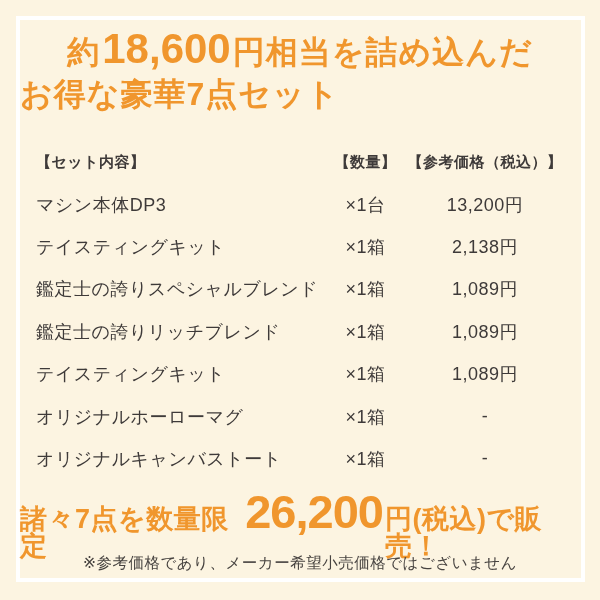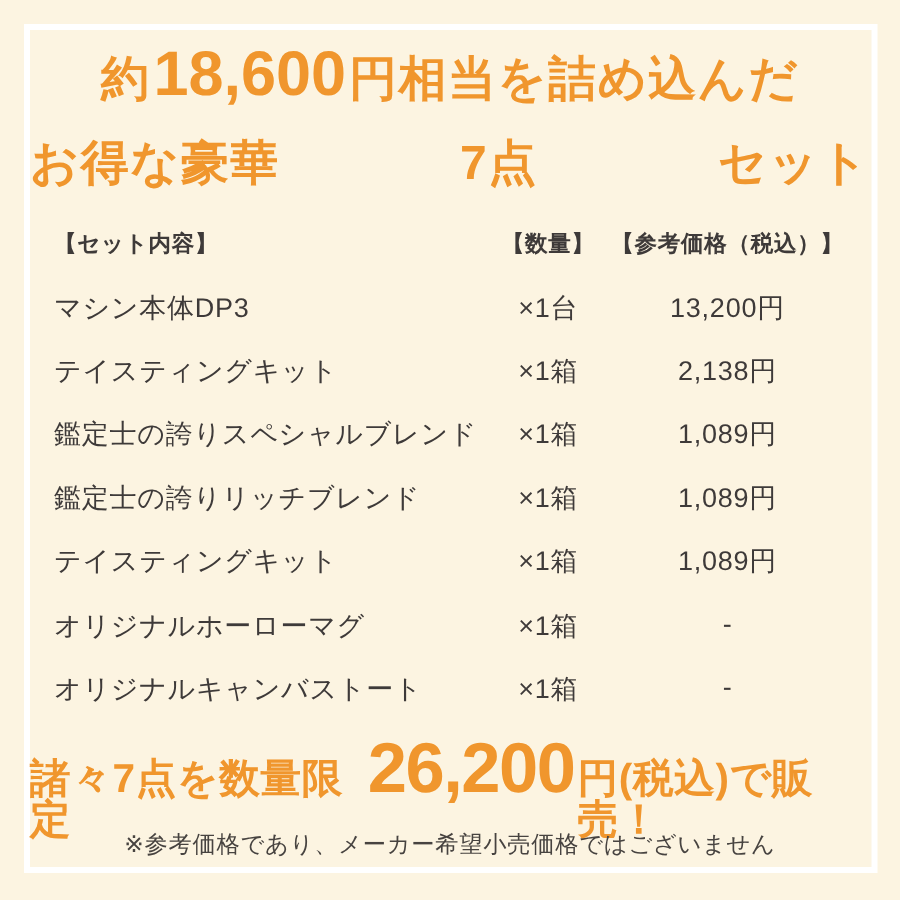--- a/index.html
+++ b/index.html
@@ -21,21 +21,21 @@
   
   .title-block {
     position: absolute;
     left: 20px; right: 20px; top: 28px;
     text-align: center;
     color: #f0962d;
     font-weight: bold;
     line-height: 1;
   }
   .title-line1 { height: 48px; display: flex; align-items: baseline; justify-content: center; }
-  .title-line2 { height: 44px; display: flex; align-items: baseline; justify-content: space-between; margin-top: 16px; }
+  .title-line2 { height: 44px; display: flex; align-items: baseline; justify-content: flex-start; margin-top: 2px; }
   .t-kanji  { font-size: 32px; letter-spacing: 1px; }
   .t-amount { font-size: 42px; letter-spacing: 0px; padding: 0 2px; }
   
   .set-table {
     position: absolute;
     left: 36px; right: 20px; top: 141px;
     display: grid;
     grid-template-columns: 264px 90px 1fr;
   }
   .set-table .cell {

